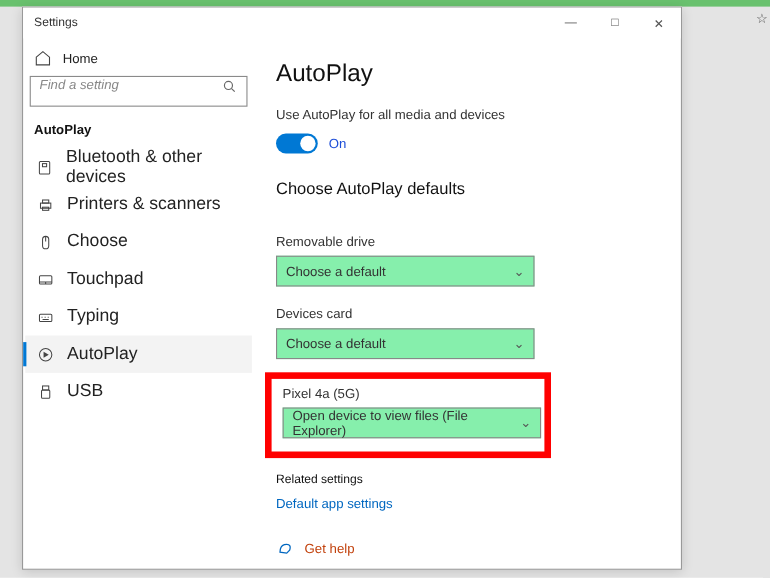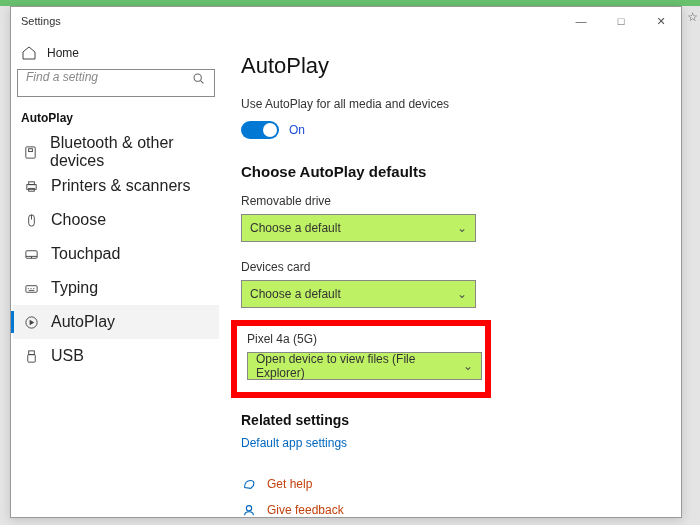--- a/index.html
+++ b/index.html
@@ -1,18 +1,18 @@
 <!DOCTYPE html>
 <html><head>
 <meta charset="utf-8">
 <style>
   * { box-sizing: border-box; margin: 0; padding: 0; font-family: "Segoe UI", Arial, sans-serif; }
   html, body { width: 700px; height: 525px; background: #e4e4e4; overflow: hidden; }
   .window {
-    position: absolute; left: 10px; top: 6px; width: 672px; height: 512px;
+    position: absolute; left: 20px; top: 6px; width: 600px; height: 512px;
     background: #ffffff; border: 1px solid #999; box-shadow: 0 2px 10px rgba(0,0,0,0.15);
     display: flex; flex-direction: column;
   }
   .titlebar {
     height: 28px; display: flex; align-items: center; justify-content: space-between;
     padding: 0 0 0 10px; font-size: 11px; color: #333; background: #fff;
   }
   .winbtns { display: flex; }
   .winbtn { width: 40px; height: 28px; display: flex; align-items: center; justify-content: center; font-size: 11px; color: #555; }
   .body { flex: 1; display: flex; overflow: hidden; }
@@ -40,35 +40,35 @@
   .navitem .icon-slot svg { width: 15px; height: 15px; }
   .main { flex: 1; padding: 18px 22px 8px 20px; overflow-y: auto; }
   .h1 { font-size: 22px; font-weight: 400; color: #111; margin-bottom: 18px; }
   .subtext { font-size: 12px; color: #333; margin-bottom: 10px; }
   .toggle-row { display: flex; align-items: center; gap: 10px; margin-bottom: 24px; }
   .toggle {
     width: 38px; height: 18px; border-radius: 10px; background: #0078d4; position: relative;
   }
   .toggle .knob { position: absolute; right: 2px; top: 2px; width: 14px; height: 14px; border-radius: 50%; background: #fff; }
   .toggle-label { font-size: 12px; color: #1d4ed8; }
-  .h2 { font-size: 15px; font-weight: 700; color: #111; margin-bottom: 14px; }
+  .h2 { font-size: 15px; font-weight: 400; color: #111; margin-bottom: 32px; }
   .field { margin-bottom: 18px; }
   .field-label { font-size: 12px; color: #333; margin-bottom: 6px; }
   .combo {
-    width: 235px; height: 28px; border: 1px solid #888; background: #bef264;
+    width: 235px; height: 28px; border: 1px solid #888; background: #86efac;
     display: flex; align-items: center; justify-content: space-between; padding: 0 8px;
     font-size: 12px; color: #333;
   }
   .combo .chev { color: #555; }
   .highlight-box {
     border: 6px solid #ff0000; padding: 6px 10px 12px 10px; margin: -6px -10px 14px -10px;
     width: 260px;
   }
   .highlight-box .field { margin-bottom: 0; }
-  .h3 { font-size: 14px; font-weight: 700; color: #111; margin: 10px 0 8px 0; }
+  .h3 { font-size: 11px; font-weight: 400; color: #111; margin: 10px 0 8px 0; }
   .link { font-size: 12px; color: #0067c0; cursor: pointer; }
   .footer-links { margin-top: 26px; display:flex; flex-direction:column; gap:10px; padding-bottom:6px;}
   .fl-row { display: flex; align-items: center; gap: 10px; font-size: 12px; color: #c2410c; }
   .fl-row .icon-slot { color: #0067c0; }
   
   .bg-top { position:absolute; left:0; top:0; right:0; height:6px; background:#69c16e; }
   .bg-star { position:absolute; right:2px; top:10px; font-size:12px; color:#555; }
 </style>
 </head>
 <body>

